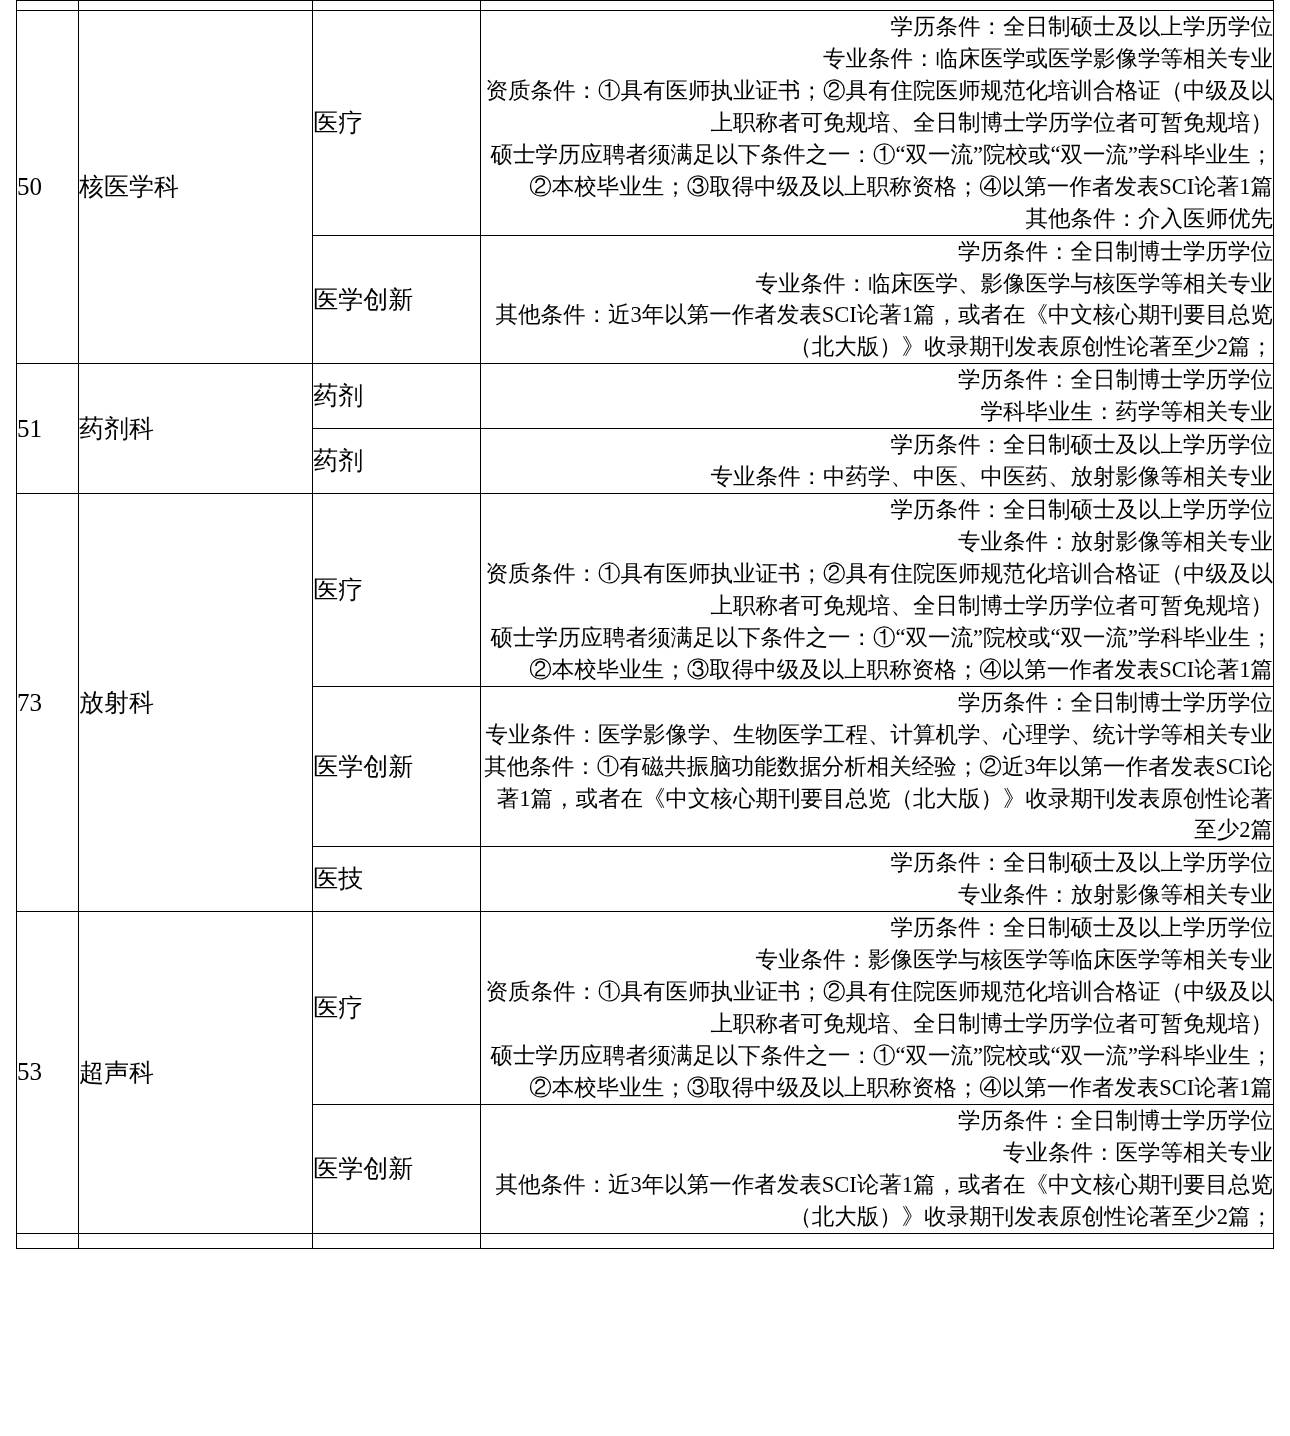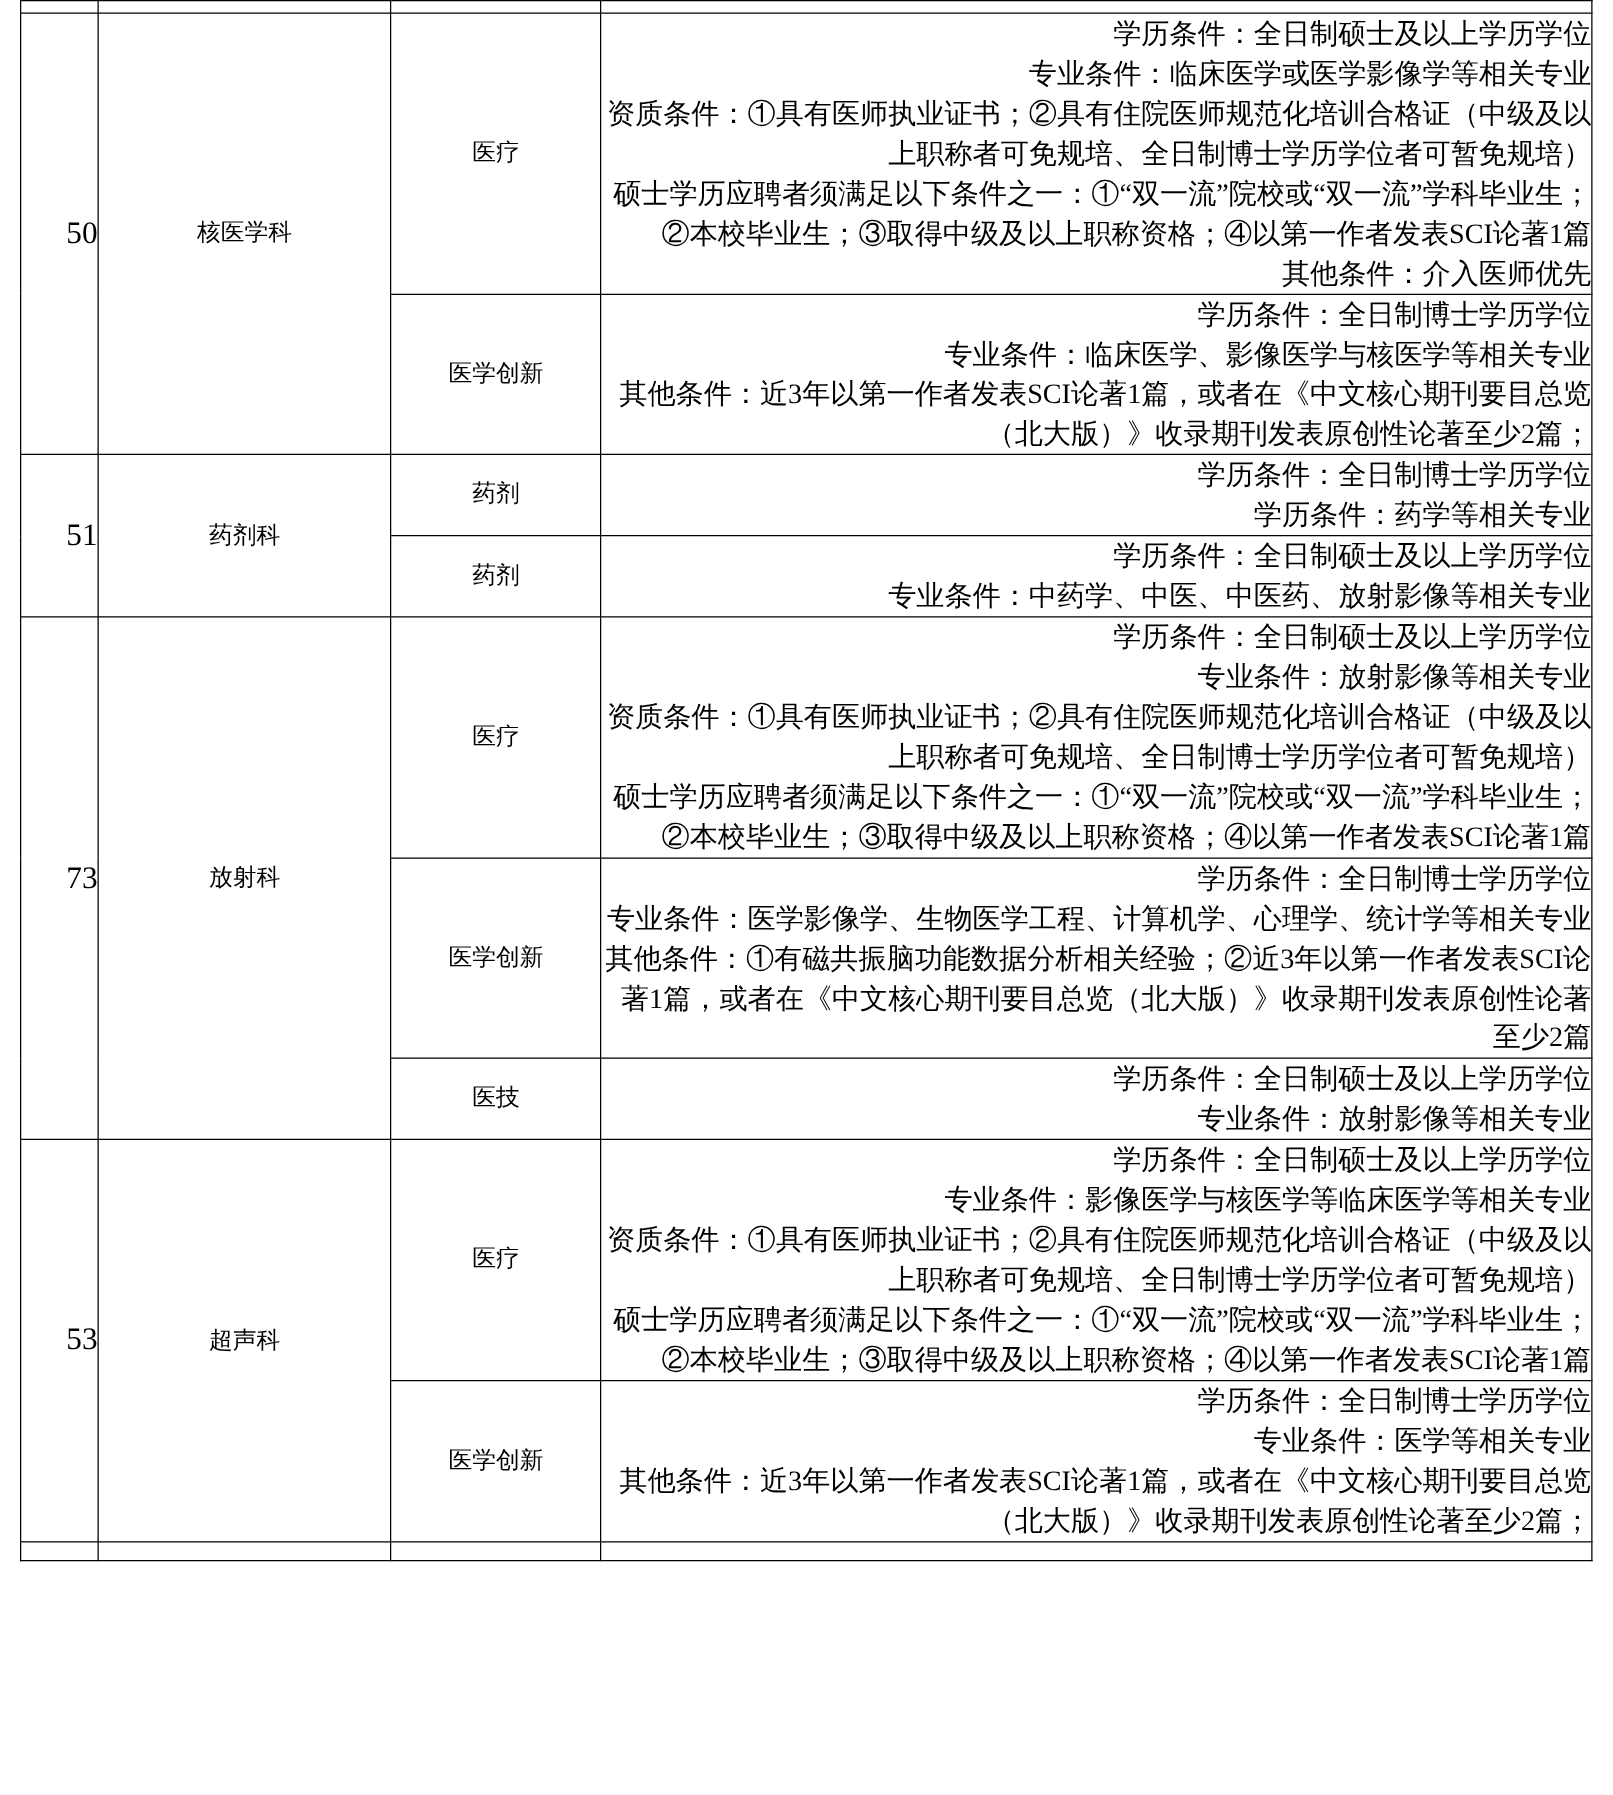--- a/index.html
+++ b/index.html
@@ -29,27 +29,26 @@
     border: 1px solid #000000;
     vertical-align: middle;
     padding: 0;
   }
   .col-no { width: 62px; }
   .col-dept { width: 234px; }
   .col-cat { width: 168px; }
   .col-req { width: 792px; }
 
   .cell-center {
-    text-align: center;
-    font-size: 19px;
+    font-size: 25px;
     line-height: 1.35;
     font-family: "Liberation Serif", "DejaVu Serif", serif;
   }
   .cell-no {
-    text-align: right;
+    text-align: left;
     font-size: 25px;
   }
   .cell-req {
     text-align: right;
     font-size: 22.5px;
     line-height: 1.42;
     padding: 8px 10px 8px 12px;
     font-family: "Liberation Serif", "DejaVu Serif", serif;
   }
   .cell-req .line {
@@ -106,21 +105,21 @@
           <span class="line">其他条件：近3年以第一作者发表SCI论著1篇，或者在《中文核心期刊要目总览（北大版）》收录期刊发表原创性论著至少2篇；</span>
         </td>
       </tr>
 
       <tr>
         <td class="cell-no" rowspan="2">51</td>
         <td class="cell-center" rowspan="2">药剂科</td>
         <td class="cell-center">药剂</td>
         <td class="cell-req">
           <span class="line">学历条件：全日制博士学历学位</span>
-          <span class="line">学历条件：药学等相关专业</span>
+          <span class="line">学科毕业生：药学等相关专业</span>
         </td>
       </tr>
       <tr>
         <td class="cell-center">药剂</td>
         <td class="cell-req">
           <span class="line">学历条件：全日制硕士及以上学历学位</span>
           <span class="line">专业条件：中药学、中医、中医药、放射影像等相关专业</span>
         </td>
       </tr>
 

